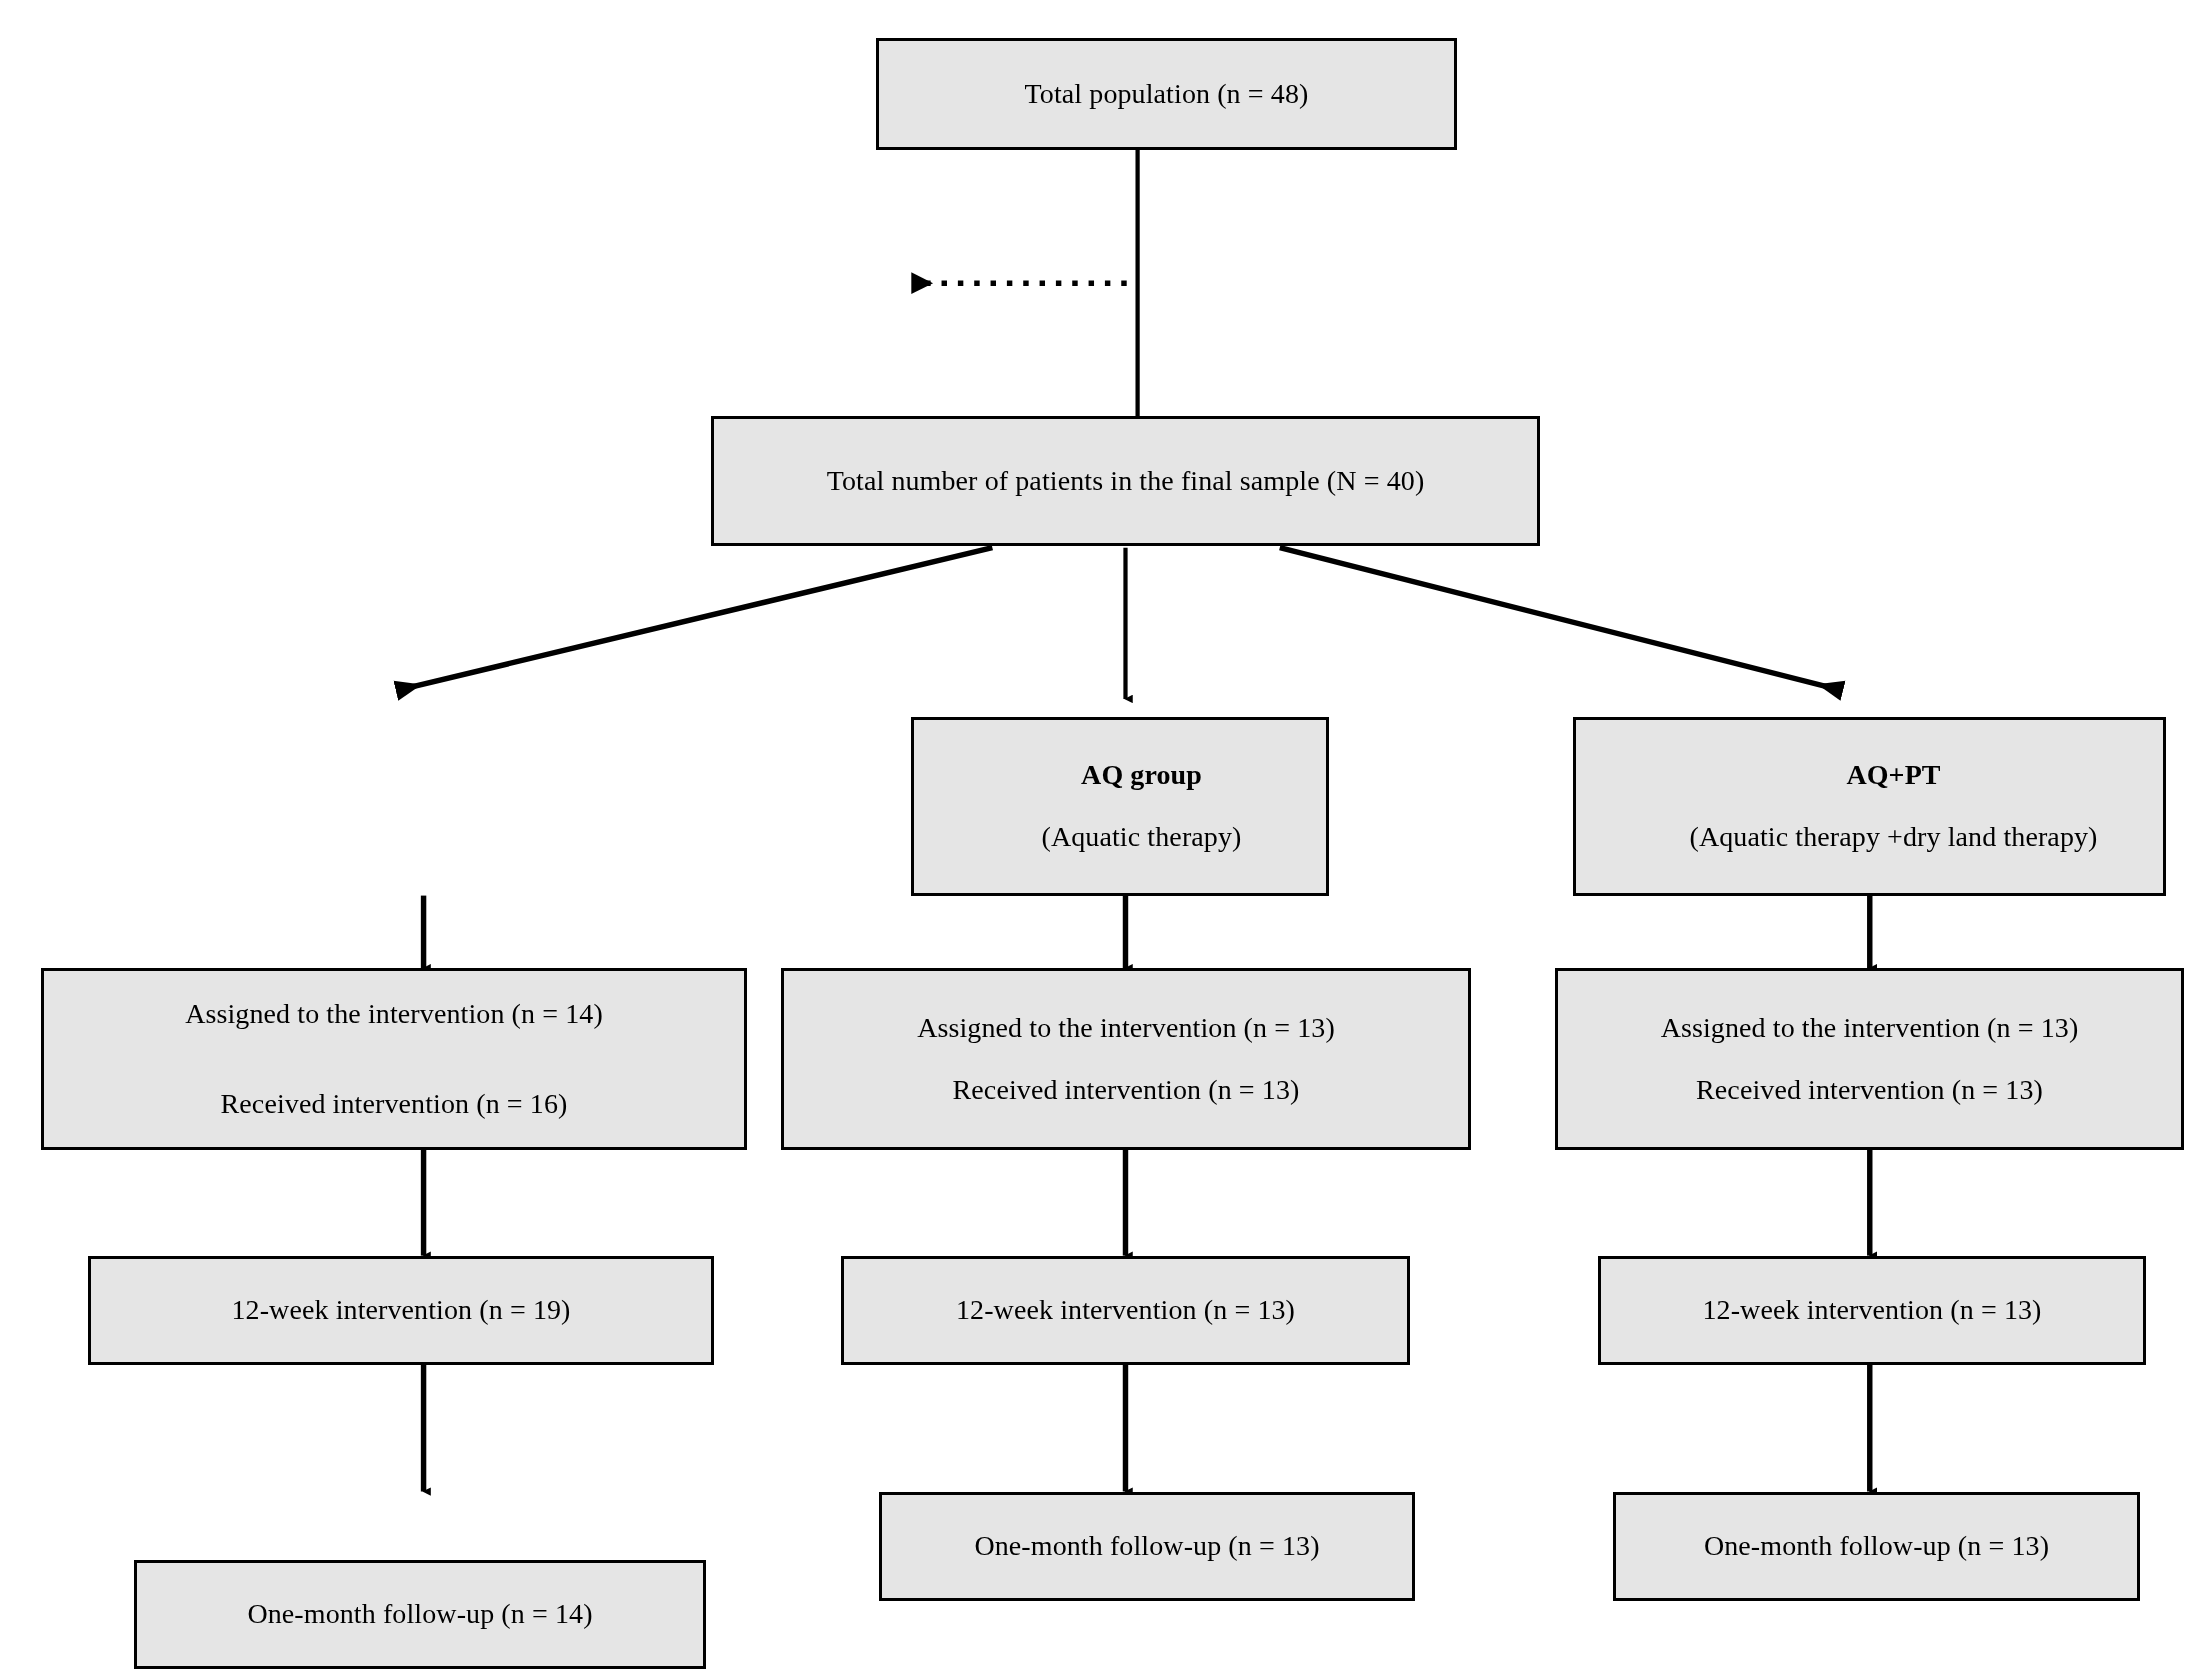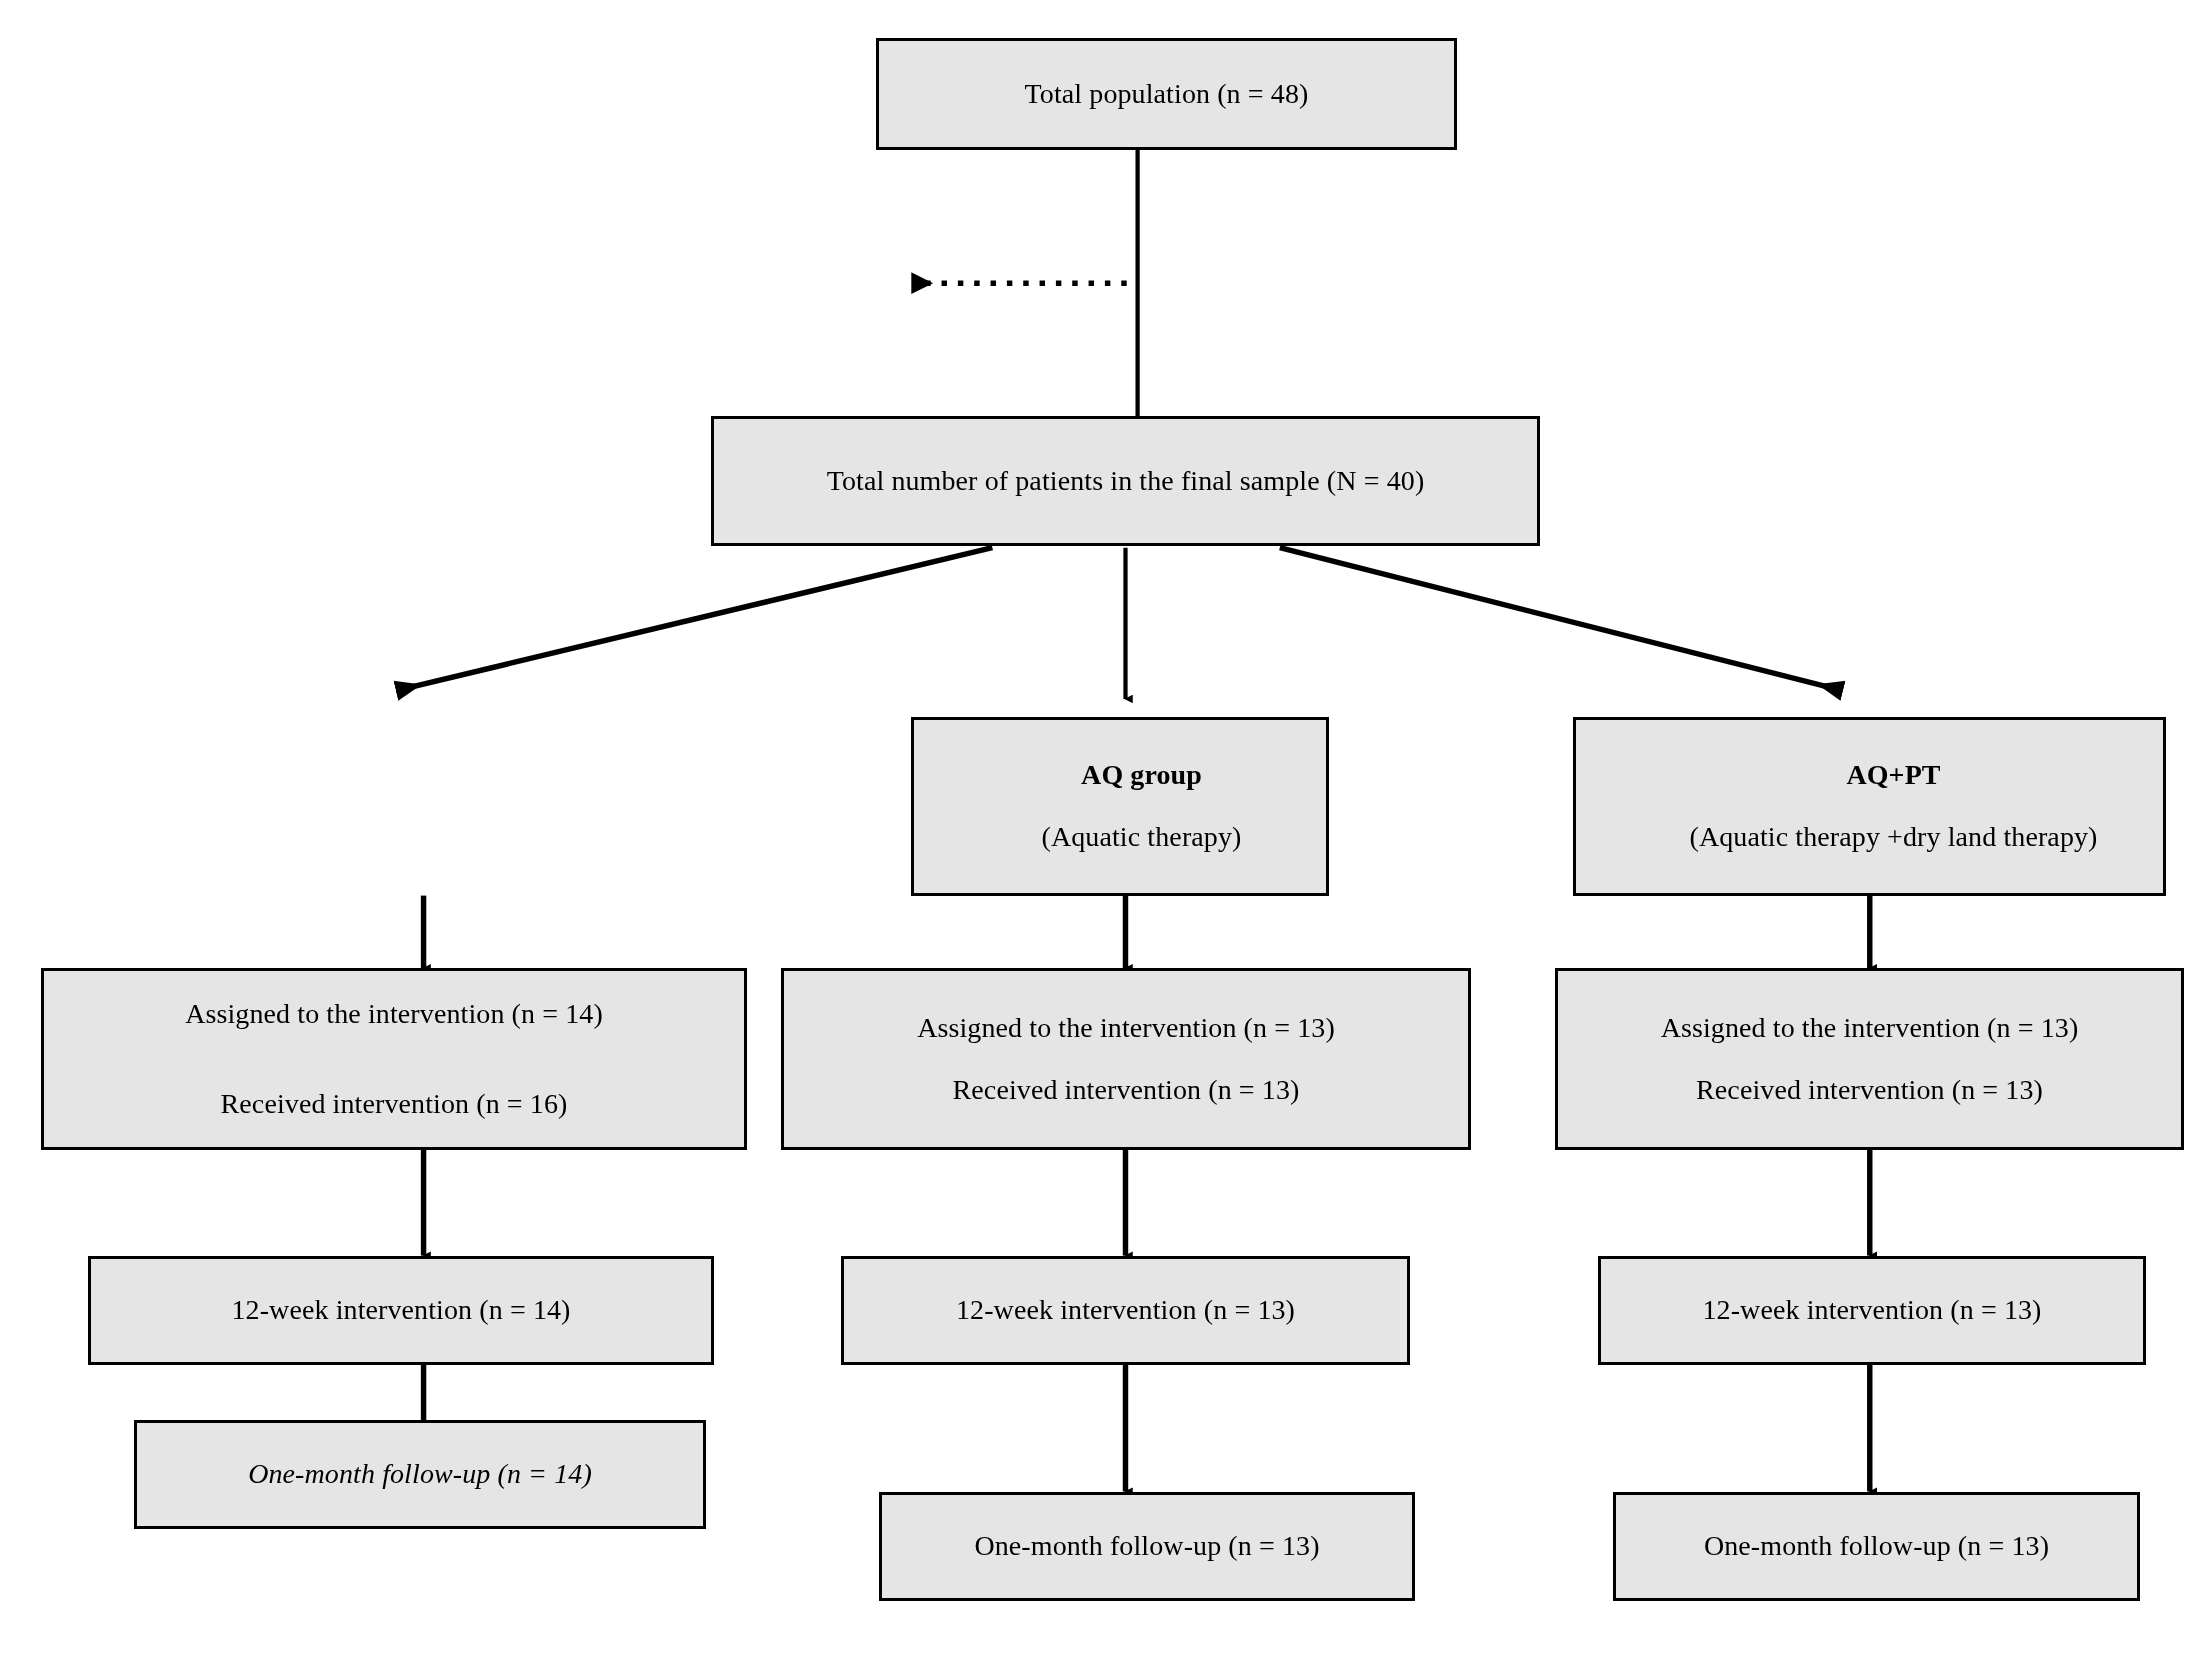--- a/index.html
+++ b/index.html
@@ -105,24 +105,24 @@
     <div class="node-line">Total number of patients in the final sample (N = 40)</div>
   </div>
 
 
   <div class="node-box" style="left:41px; top:968px; width:706px; height:182px;gap:28px;">
     <div class="node-line">Assigned to the intervention (n = 14)</div>
     <div class="node-line">Received intervention (n = 16)</div>
   </div>
 
   <div class="node-box" style="left:88px; top:1256px; width:626px; height:109px;">
-    <div class="node-line">12-week intervention (n = 14)</div>
+    <div class="node-line">12-week intervention (n = 19)</div>
   </div>
 
-  <div class="node-box" style="left:134px; top:1420px; width:572px; height:109px;font-style:italic;">
+  <div class="node-box" style="left:134px; top:1560px; width:572px; height:109px;">
     <div class="node-line">One-month follow-up (n = 14)</div>
   </div>
 
   <div class="node-box" style="left:911px; top:717px; width:418px; height:179px;padding-left:43px;">
     <div class="node-line title-bold">AQ group</div>
     <div class="node-line">(Aquatic therapy)</div>
   </div>
 
   <div class="node-box" style="left:781px; top:968px; width:690px; height:182px;">
     <div class="node-line">Assigned to the intervention (n = 13)</div>

